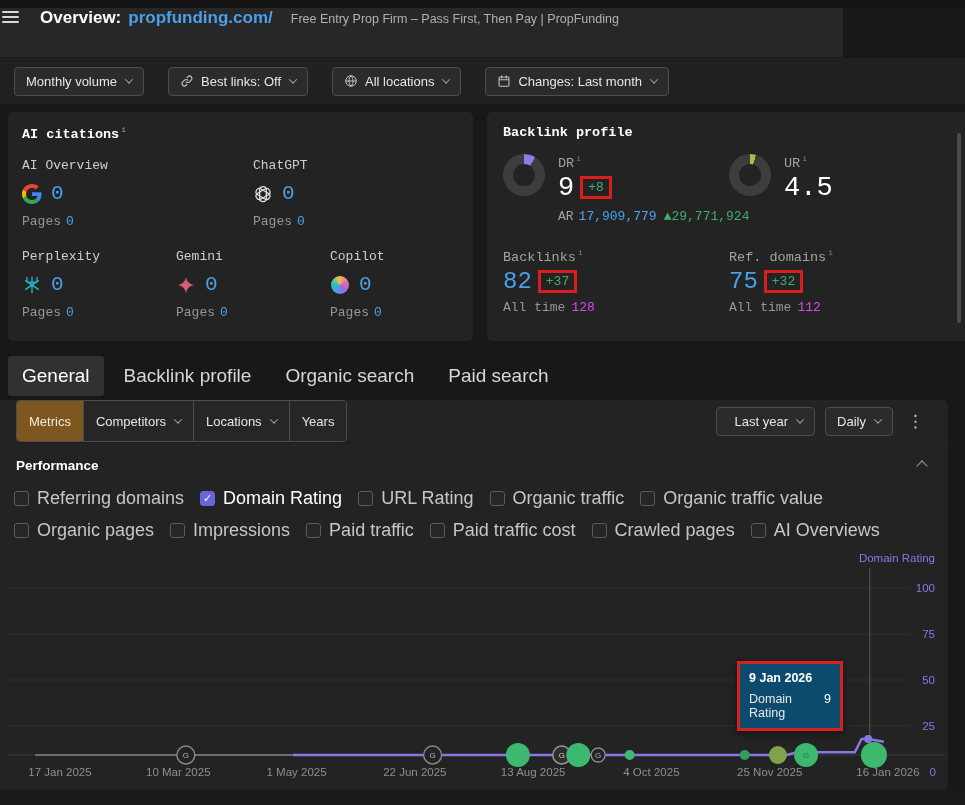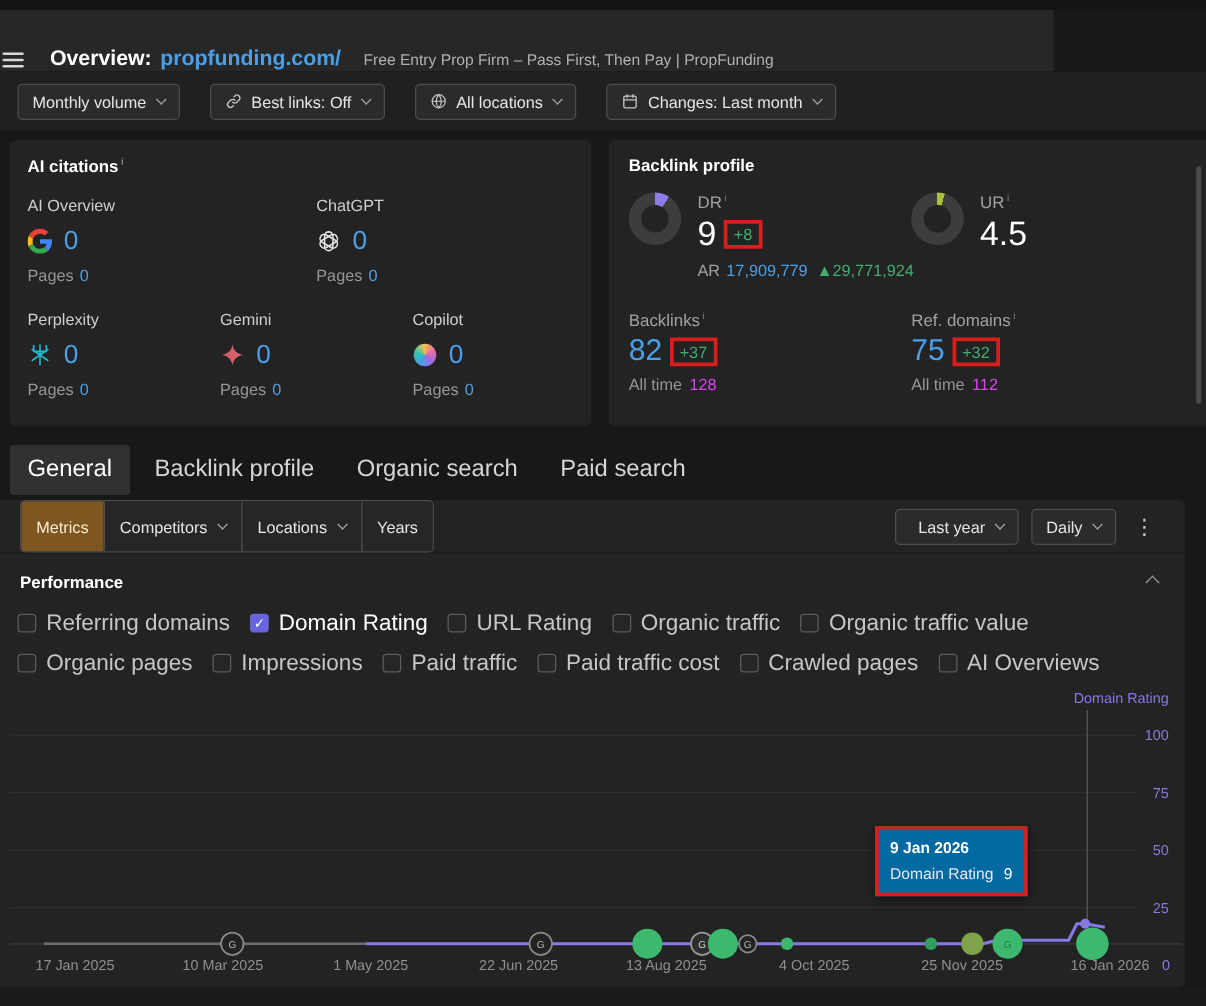--- a/index.html
+++ b/index.html
@@ -1,36 +1,36 @@
 <!DOCTYPE html>
 <html><head>
 <meta charset="utf-8">
 <style>
   * { margin:0; padding:0; box-sizing:border-box; }
   html,body { width:965px; height:805px; background:#181818; font-family:"Liberation Sans", sans-serif; overflow:hidden; position:relative; }
 
   .top-strip { position:absolute; left:0; top:0; width:965px; height:8px; background:#141414; }
 
   
-  .header { position:absolute; left:0; top:8px; width:843px; height:50px; background:#272727; display:flex; align-items:flex-end; border-bottom:1px solid #1b1b1b; }
+  .header { position:absolute; left:0; top:8px; width:843px; height:50px; background:#272727; display:flex; align-items:flex-start; border-bottom:1px solid #1b1b1b; }
   .hamburger { margin-left:2px; width:22px; cursor:pointer; }
   .hamburger span { display:block; width:17px; height:2px; background:#d8d8d8; margin:3px 0; border-radius:1px; }
   .title-wrap { margin-left:16px; display:flex; align-items:baseline; white-space:nowrap; }
   .title-prefix { color:#fff; font-size:17px; font-weight:bold; }
   .title-domain { color:#4aa0e8; font-size:17px; font-weight:bold; margin-left:7px; cursor:pointer; }
   .subtitle { color:#b0b0b0; font-size:12.5px; margin-left:18px; }
 
   
   .filter-bar { position:absolute; left:0; top:58px; width:965px; height:46px; background:#202020; display:flex; align-items:center; gap:24px; padding-left:14px; }
   .fbtn { display:inline-flex; align-items:center; height:29px; padding:0 11px; background:#2b2b2b; border:1px solid #4d4d4d; border-radius:4px; color:#e6e6e6; font-size:13px; cursor:pointer; gap:7px; }
   .fbtn svg { width:14px; height:14px; }
   .chev { width:6px; height:6px; border-right:1.5px solid #a8a8a8; border-bottom:1.5px solid #a8a8a8; transform:rotate(45deg) translate(-1px,-1px); display:inline-block; margin-left:2px; }
 
   
-  .panel { position:absolute; background:#232323; border-radius:5px; }
+  .panel { position:absolute; background:#232323; border-radius:5px;font-family:Liberation Mono, monospace; }
   .panel-ai { left:8px; top:112px; width:465px; height:229px; padding:13px 14px; }
   .panel-backlink { left:487px; top:112px; width:478px; height:229px; padding:13px 16px; border-radius:5px 0 0 5px; }
   .panel-title { color:#fff; font-size:13.5px; font-weight:bold; }
   sup.info { font-size:8px; color:#808080; margin-left:2px; }
 
   .ai-row1 { display:grid; grid-template-columns:231px 231px; margin-top:16px; }
   .ai-row2 { display:grid; grid-template-columns:154px 154px 154px; margin-top:20px; }
   .ai-name { color:#cfcfcf; font-size:13px; }
   .ai-val { display:flex; align-items:center; gap:9px; margin-top:8px; height:26px; }
   .ai-icon { width:20px; height:20px; display:inline-flex; align-items:center; justify-content:center; }
@@ -79,21 +79,21 @@
   .collapse-chev { position:absolute; right:22px; top:62px; width:8px; height:8px; border-right:1.7px solid #9a9a9a; border-bottom:1.7px solid #9a9a9a; transform:rotate(-135deg); cursor:pointer; }
 
   .metrics-wrap { position:absolute; left:14px; top:88px; width:924px; display:flex; flex-wrap:wrap; column-gap:16px; row-gap:11px; }
   .metric { display:inline-flex; align-items:center; gap:8px; cursor:pointer; }
   .cb { width:15px; height:15px; border:1px solid #5c5c5c; border-radius:3px; background:#262626; display:inline-flex; align-items:center; justify-content:center; font-size:11px; color:#fff; flex:none; }
   .cb.checked { background:#6864dd; border-color:#6864dd; }
   .metric .lbl { color:#c6c6c6; font-size:18px; white-space:nowrap; }
   .metric.checked .lbl { color:#fff; }
 
   .chart-area { position:absolute; left:0; top:150px; width:948px; height:240px; }
-  .tooltip { position:absolute; left:700px; top:261px; width:122px; background:#0369a1; border:3px solid #d81f1f; padding:7px 9px 8px 9px; z-index:5; box-shadow:0 2px 8px rgba(0,0,0,.5); }
+  .tooltip { position:absolute; left:737px; top:261px; width:106px; background:#0c4a6e; border:3px solid #d81f1f; padding:7px 9px 8px 9px; z-index:5; box-shadow:0 2px 8px rgba(0,0,0,.5); }
   .tt-date { color:#fff; font-size:12.5px; font-weight:bold; }
   .tt-row { display:flex; justify-content:space-between; margin-top:7px; }
   .tt-label { color:#e8e8e8; font-size:12.5px; }
   .tt-val { color:#fff; font-size:12.5px; }
 
   .scrollbar-thumb { position:absolute; left:957px; top:133px; width:4px; height:190px; background:#4a4a4a; border-radius:2px; cursor:pointer; }
   .bottom-strip { position:absolute; left:0; top:790px; width:965px; height:15px; background:#1a1a1a; }
 </style>
 </head>
 <body>

